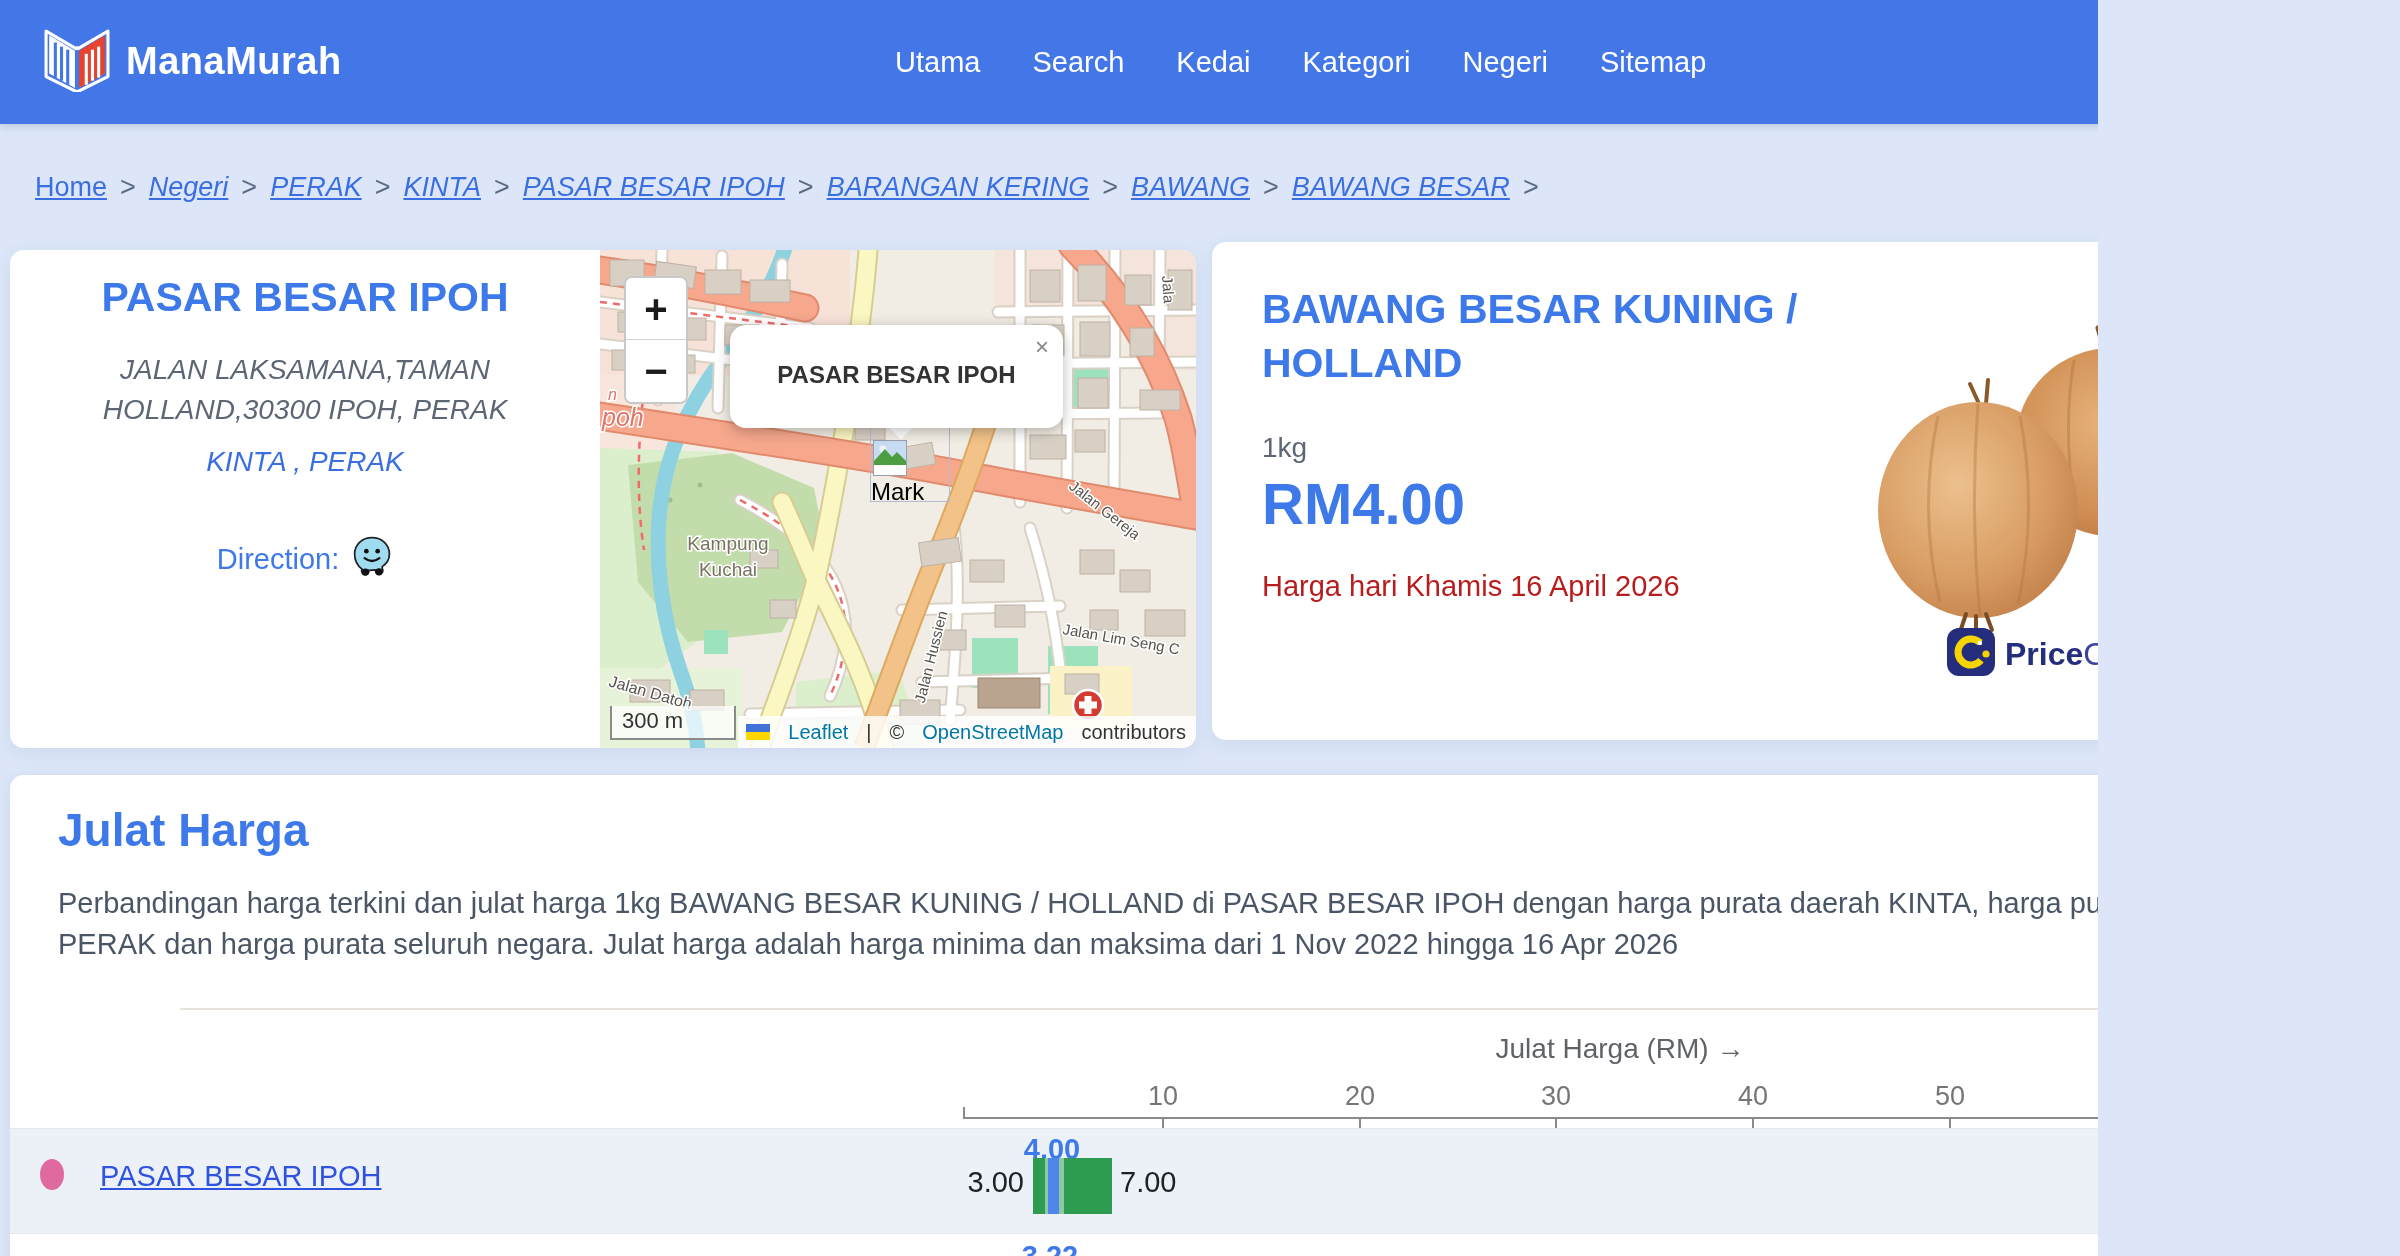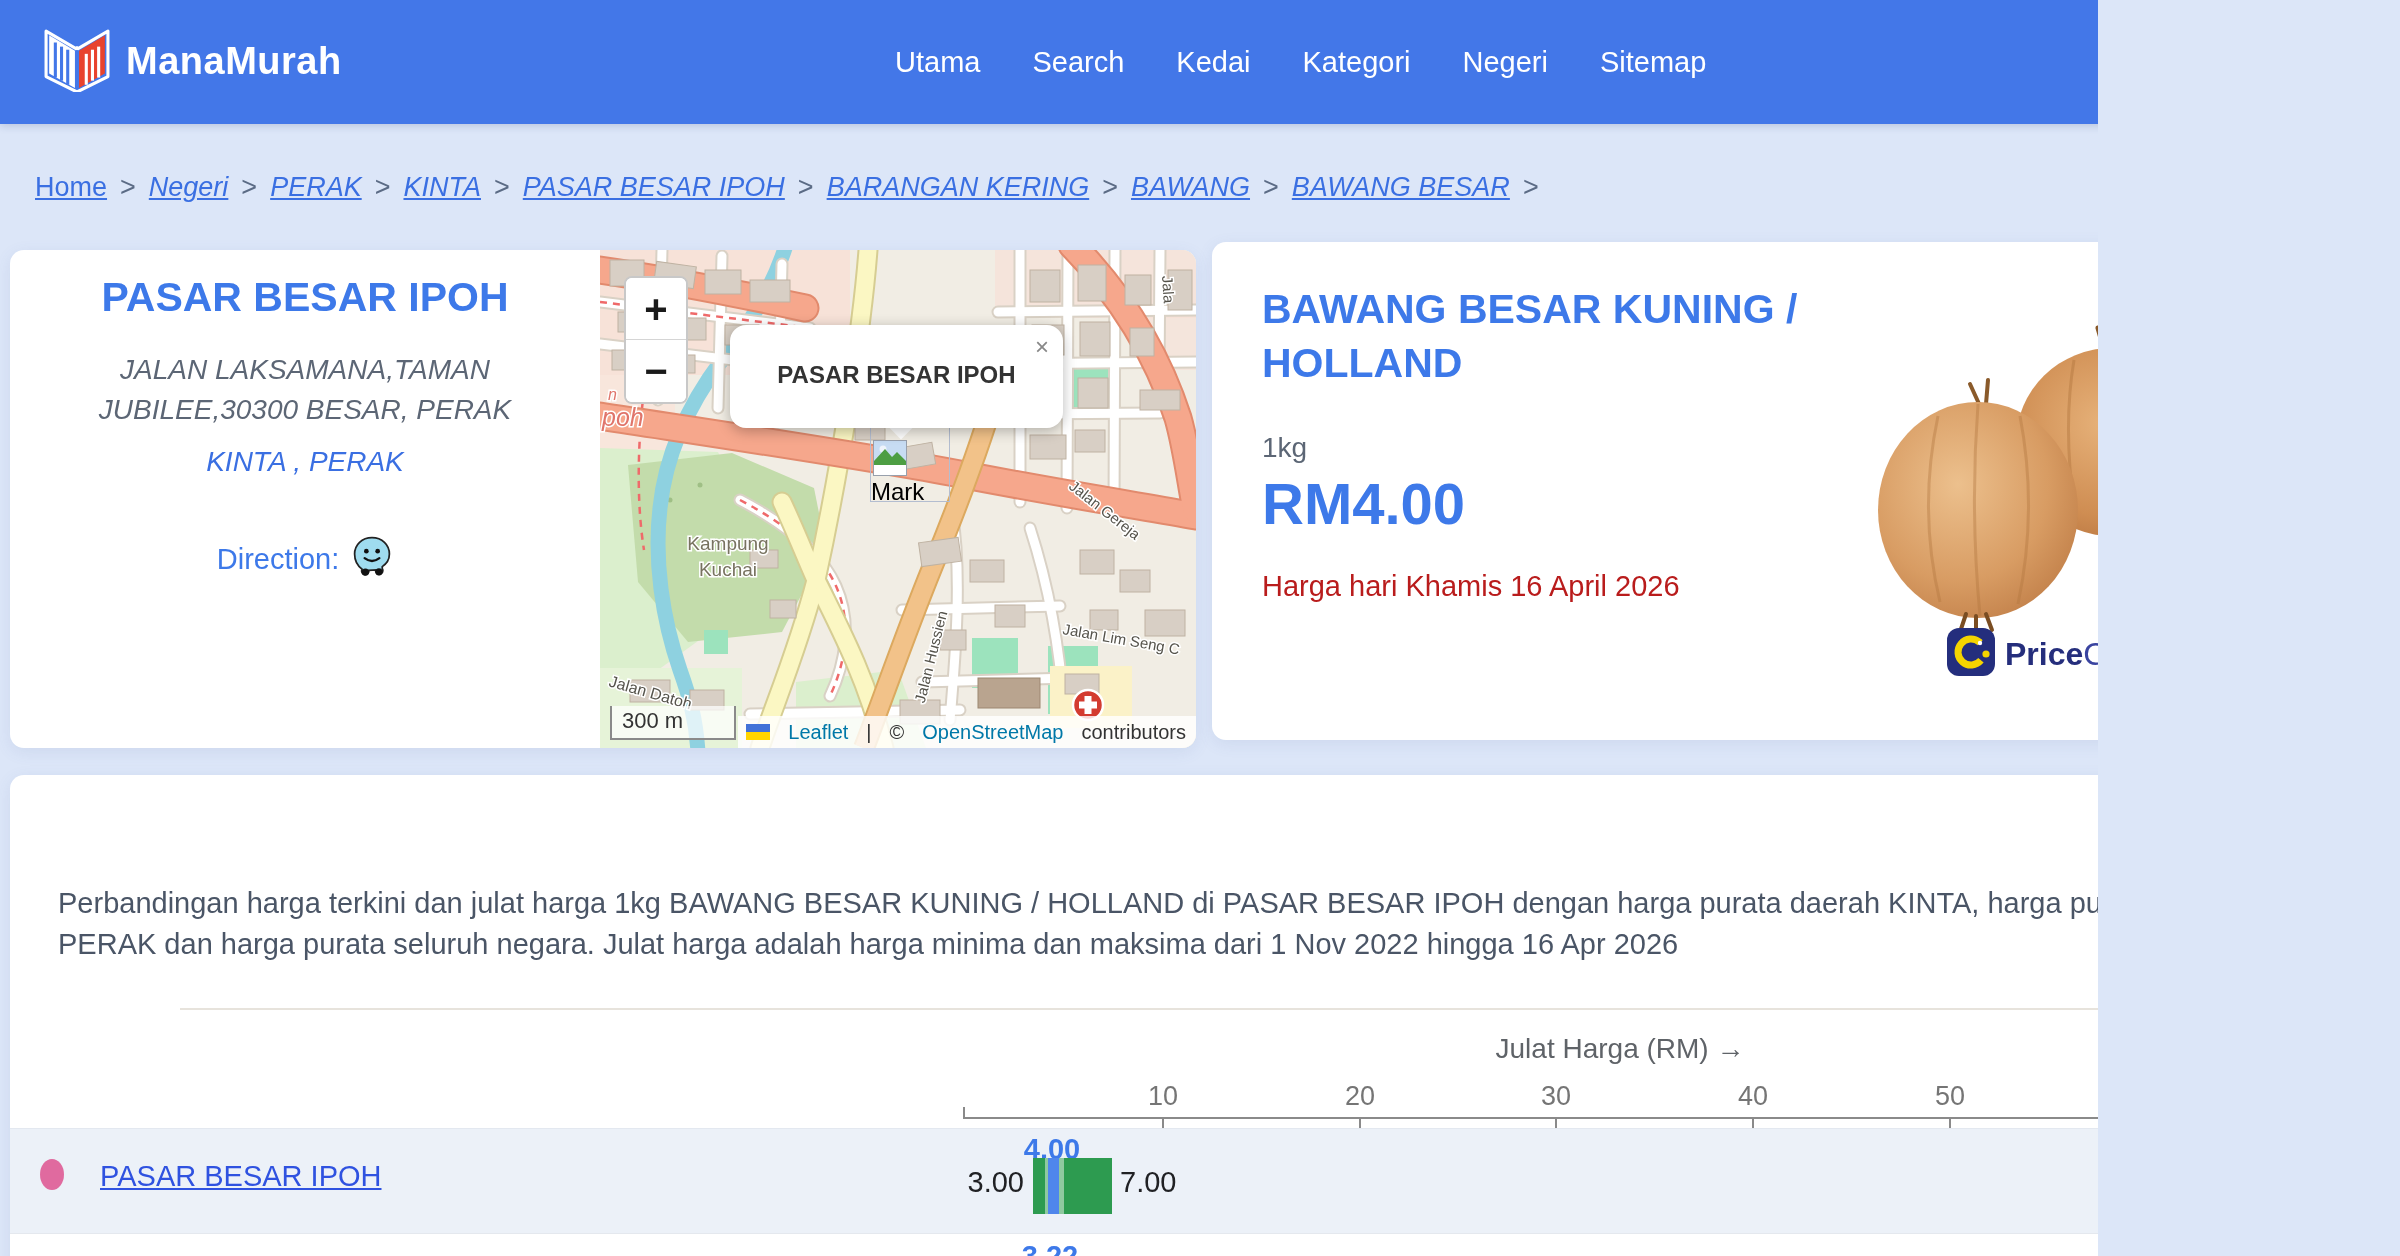--- a/index.html
+++ b/index.html
@@ -169,21 +169,21 @@
     <span>&gt;</span>
     <a class="bc-it">BAWANG</a>
     <span>&gt;</span>
     <a class="bc-it">BAWANG BESAR</a>
     <span>&gt;</span>
   </div>
 
   <section class="card market-card">
     <div class="market-info">
       <div class="m-title">PASAR BESAR IPOH</div>
-      <div class="m-address">JALAN LAKSAMANA,TAMAN JUBILEE,30300 BESAR, PERAK</div>
+      <div class="m-address">JALAN LAKSAMANA,TAMAN HOLLAND,30300 IPOH, PERAK</div>
       <div class="m-links">
         <a>KINTA</a><span> , </span><a>PERAK</a>
       </div>
       <div class="m-direction">
         <span>Direction:</span>
         <span>
           <svg width="42" height="40" viewBox="0 0 48 46">
             <path d="M24,2 C35.5,2 44,10.2 44,20.8 C44,27 40.8,32 35.8,35.2 L35.8,37.5 a4.2,4.2 0 1 1 -7.6,1.6 L20.4,39.4 a4.2,4.2 0 1 1 -7.8,-1.2 C7.4,34.4 4,28.2 4,20.8 C4,10.2 12.5,2 24,2 Z" fill="#9fdcef" stroke="#222" stroke-width="2"></path>
             <circle cx="17.5" cy="17.5" r="2.7" fill="#111"></circle>
             <circle cx="30.5" cy="17.5" r="2.7" fill="#111"></circle>
@@ -426,20 +426,21 @@
           <circle cx="24" cy="24" r="13" fill="none" stroke="#f5d400" stroke-width="7" stroke-dasharray="62 20" transform="rotate(40 24 24)"></circle>
           <circle cx="39" cy="26" r="3.6" fill="#f5d400"></circle>
           <circle cx="33" cy="15" r="2.2" fill="#ffffff"></circle>
         </svg>
       </span>
       <span class="pc-text"><b>Price</b><span class="lite">Catcher</span></span>
     </div>
   </section>
 
   <section class="card range-card">
+    <h2 class="r-title">Julat Harga</h2>
     <p class="r-desc">Perbandingan harga terkini dan julat harga 1kg BAWANG BESAR KUNING / HOLLAND di PASAR BESAR IPOH dengan harga purata daerah KINTA, harga purata Negeri PERAK dan harga purata seluruh negara. Julat harga adalah harga minima dan maksima dari 1 Nov 2022 hingga 16 Apr 2026</p>
     <div class="r-divider"></div>
 
     <div class="axis-title">Julat Harga (RM) →</div>
 
     <span class="tick-label" style="left:1123px">10</span>
     <span class="tick-label" style="left:1320px">20</span>
     <span class="tick-label" style="left:1516px">30</span>
     <span class="tick-label" style="left:1713px">40</span>
     <span class="tick-label" style="left:1910px">50</span>

